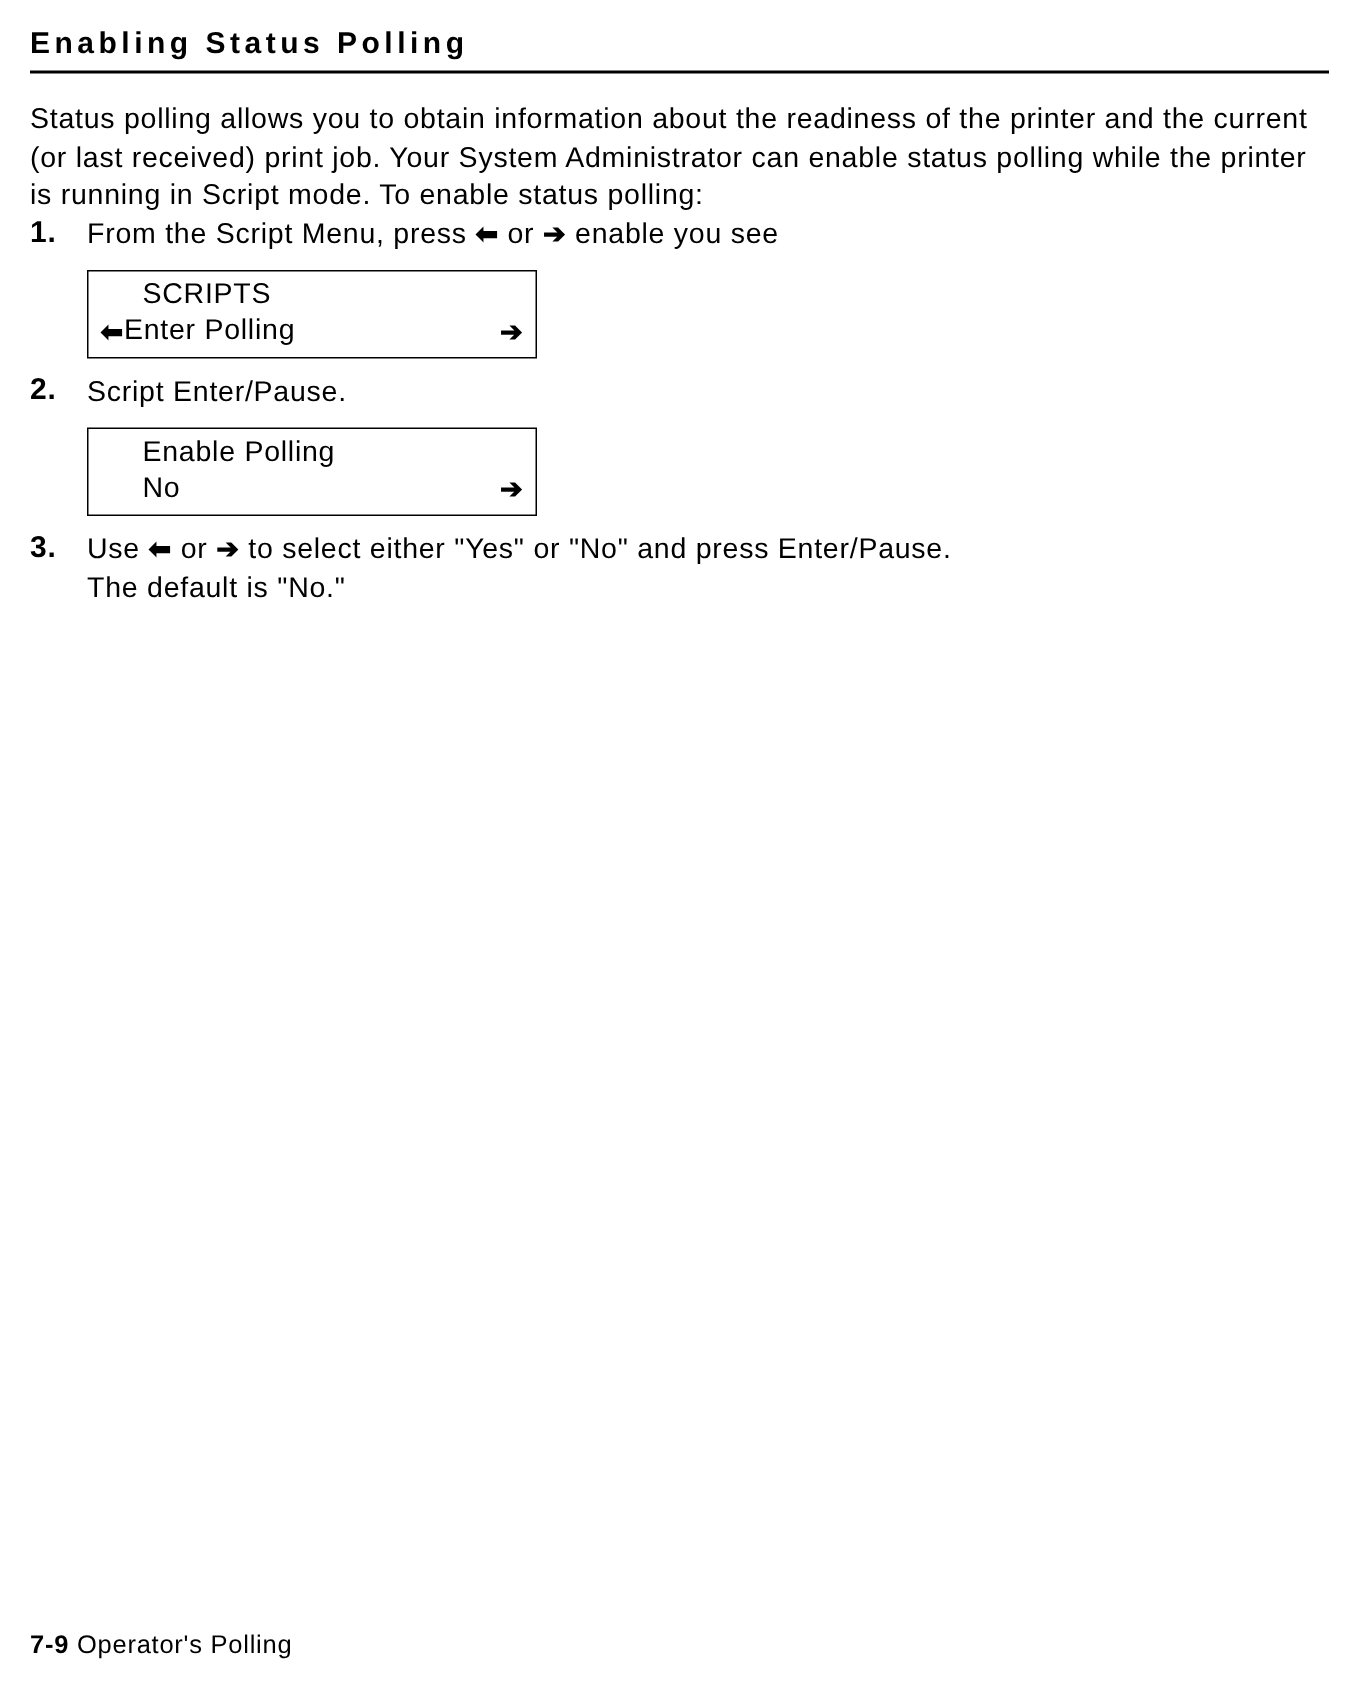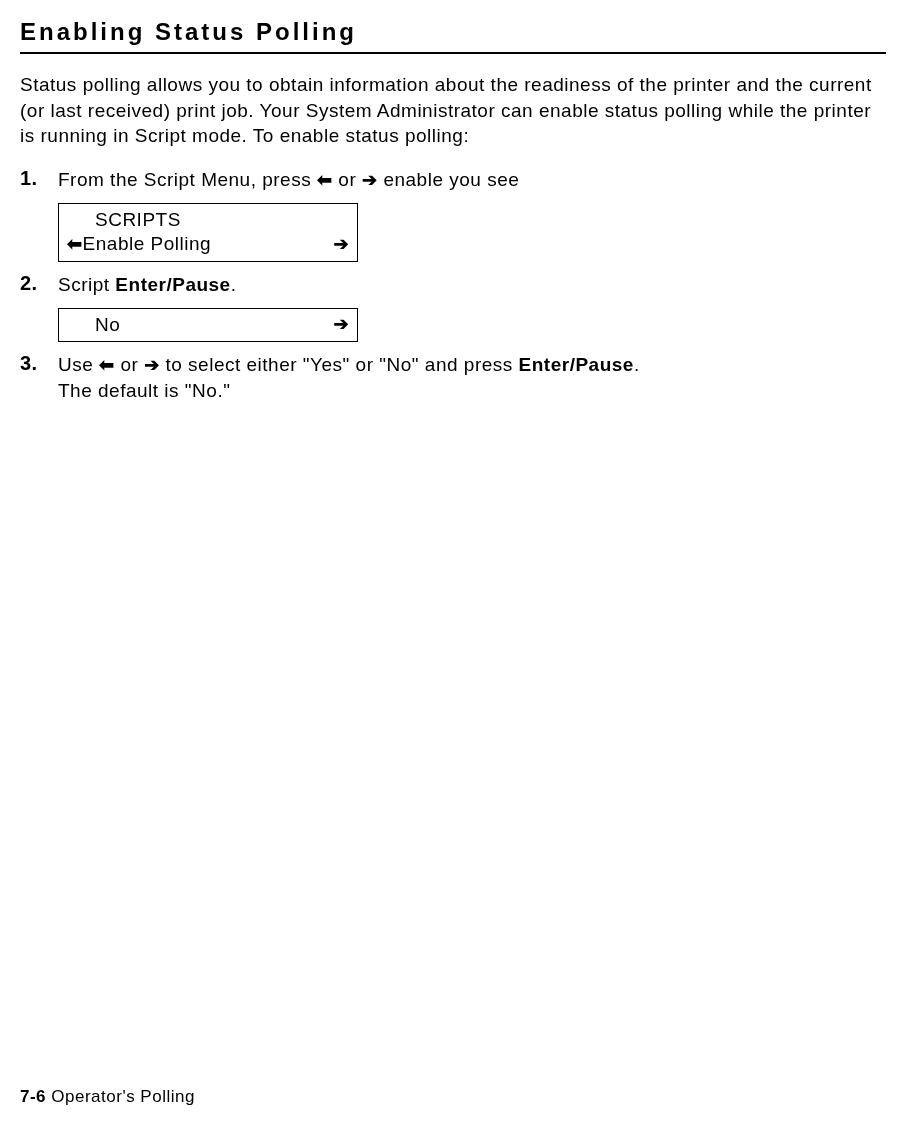--- a/index.html
+++ b/index.html
@@ -7,34 +7,33 @@
     margin: 0;
     padding: 18px 20px 20px 20px;
     width: 906px;
     height: 1131px;
     box-sizing: border-box;
     position: relative;
     color: #000;
     letter-spacing: 0.5px;
   }
   h1 {
-    font-size: 24px;
+    font-size: 20px;
     font-weight: bold;
     letter-spacing: 3px;
     margin: 0 0 6px 0;
     padding-bottom: 0;
   }
   .rule {
     border-bottom: 2px solid #000;
     margin-bottom: 18px;
   }
   .intro {
     font-size: 19px;
     line-height: 1.35;
-    margin-bottom: 18px;
   }
   ol {
     list-style: none;
     padding: 0;
     margin: 0;
   }
   ol > li {
     display: flex;
     align-items: flex-start;
     margin-bottom: 10px;
@@ -68,21 +67,21 @@
     display: flex;
     align-items: center;
     gap: 0;
   }
   .arrow {
     font-family: Arial, sans-serif;
     font-size: 18px;
     font-weight: bold;
   }
   .bold {
-    font-weight: bold;
+    font-weight: normal;
     text-align: center;
   }
   .footer {
     position: absolute;
     bottom: 24px;
     left: 20px;
     font-size: 17px;
   }
   .footer .pg {
     font-weight: bold;
@@ -107,44 +106,47 @@
       <span>From the Script Menu, press </span><span class="arrow">⬅</span><span> or </span><span class="arrow">➔</span><span> enable you see</span>
     </span>
   </li>
   <div class="display-box">
     <div class="display-row">
       <span class="indent">SCRIPTS</span>
     </div>
     <div class="display-row">
       <span class="left">
         <span class="arrow">⬅</span>
-          <span>Enable Polling</span>
+          <span>Enter Polling</span>
       </span>
       <span class="arrow">➔</span>
     </div>
   </div>
 
   <li>
     <span class="num">2.</span>
     <span class="step-body">
       <span>Script </span><span class="bold">Enter/Pause</span><span>.</span>
     </span>
   </li>
   <div class="display-box">
+    <div class="display-row">
+      <span class="indent">Enable Polling</span>
+    </div>
     <div class="display-row">
       <span class="indent">No</span>
       <span class="arrow">➔</span>
     </div>
   </div>
 
   <li>
     <span class="num">3.</span>
     <span class="step-body">
       <span>Use </span><span class="arrow">⬅</span><span> or </span><span class="arrow">➔</span><span> to select either "Yes" or "No" and press </span><span class="bold">Enter/Pause</span><span>.  </span><br>
       <span>The default is "No."</span>
     </span>
   </li>
 
 </ol>
 
 <div class="footer">
-  <span class="pg">7-6</span><span>  Operator's Polling</span>
+  <span class="pg">7-9</span><span>  Operator's Polling</span>
 </div>
 
 </body></html>

